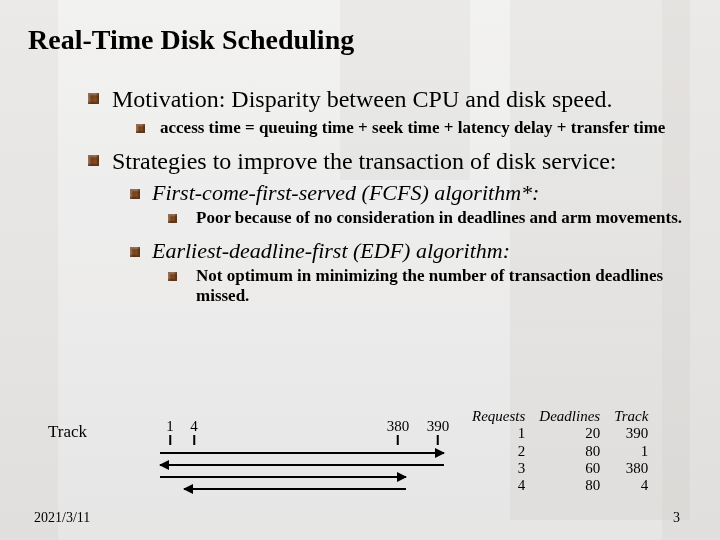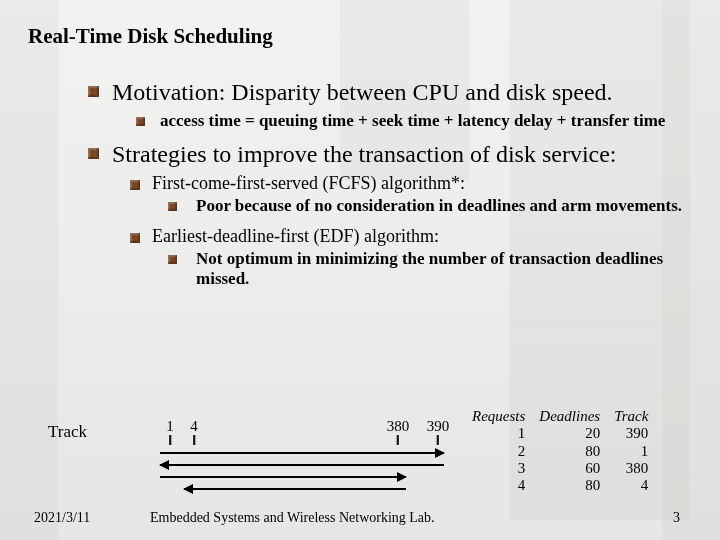--- a/index.html
+++ b/index.html
@@ -28,21 +28,21 @@
   .bg-building::before { left: 340px; top: 0; width: 130px; height: 180px; }
   .bg-building::after  { right: 30px;  top: 0; width: 180px; height: 520px; }
   .slide {
     position: relative;
     z-index: 1;
     width: 720px;
     height: 540px;
     padding: 24px 28px 0 28px;
   }
   .title {
-    font-size: 21px;
+    font-size: 28px;
     font-weight: bold;
     margin-bottom: 28px;
   }
   .bullet { position: relative; }
   .bullet::before {
     content: "";
     position: absolute;
     left: 0; top: 0.45em;
     width: 11px; height: 11px;
     background: linear-gradient(135deg, #5a2a0a, #a06030);
@@ -59,24 +59,25 @@
   .lvl2 {
     font-size: 17px;
     font-weight: bold;
     margin-left: 108px;
     padding-left: 24px;
     margin-top: 2px;
     margin-bottom: 8px;
   }
   .lvl2::before { width: 9px; height: 9px; top: 0.35em; }
   .lvl3 {
-    font-size: 18px;
+    font-size: 22px;
     margin-left: 102px;
     padding-left: 22px;
     margin-bottom: 2px;
+    font-style: italic;
   }
   .lvl3::before { width: 10px; height: 10px; top: 0.4em; }
   .lvl4 {
     font-size: 17px;
     font-weight: bold;
     margin-left: 140px;
     padding-left: 28px;
     margin-top: 2px;
     margin-bottom: 10px;
   }
@@ -234,17 +235,16 @@
         <div>390</div>
         <div>1</div>
         <div>380</div>
         <div>4</div>
       </div>
     </div>
   </div>
 
   <div class="footer">
     <span>2021/3/11</span>
-    <span style="position:absolute; left:150px;">Embedded Systems and Wireless Networking Lab.</span>
     <span style="margin-left:auto;">3</span>
   </div>
 
 </div>
 
 </body></html>

